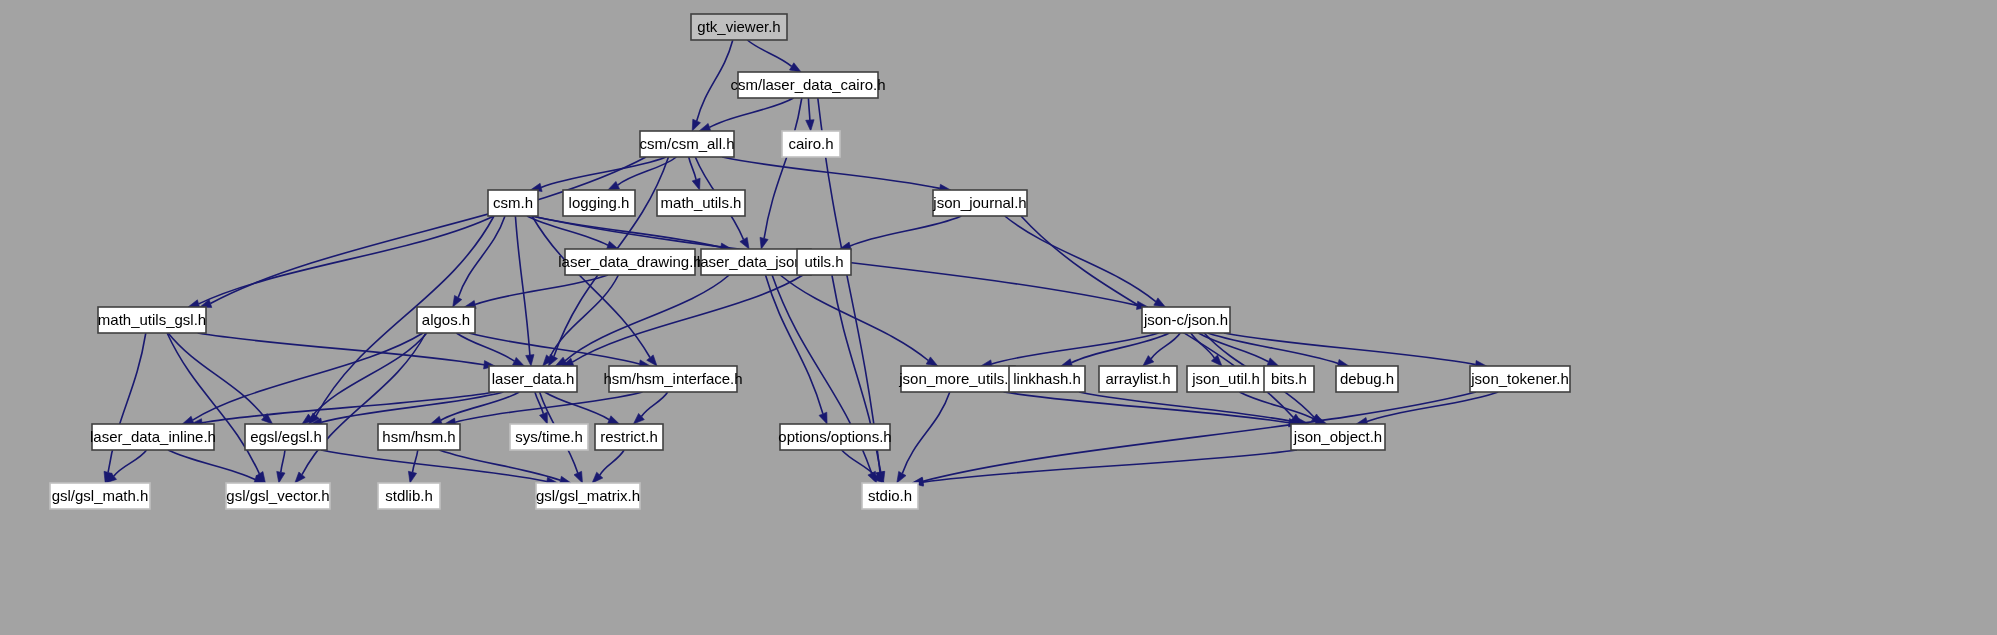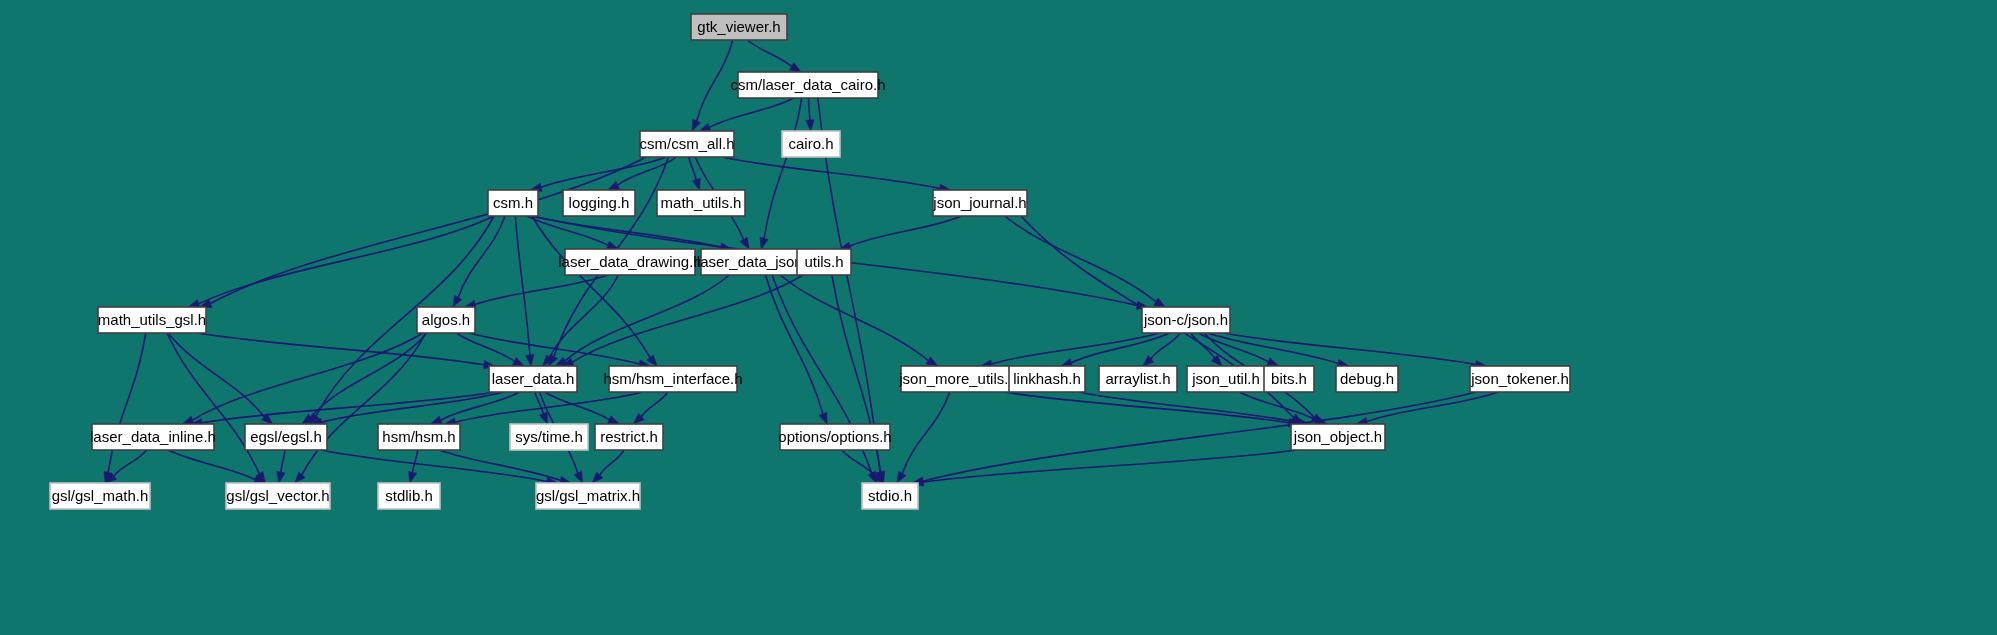--- a/index.html
+++ b/index.html
@@ -1,17 +1,17 @@
 <!DOCTYPE html>
 <html><head>
 <meta charset="utf-8">
 <style>
   html,body{margin:0;padding:0;background:#ffffff;}
   body{font-family:"Liberation Sans",sans-serif;}
-  #graph-wrap{position:relative;width:1997px;height:635px;overflow:hidden;background:#0f766e;}
+  #graph-wrap{position:relative;width:1997px;height:635px;overflow:hidden;background:#a3a3a3;}
   svg#graph{display:block;width:1997px;height:635px;}
   .edge{fill:none;stroke:#191970;stroke-width:1.6;}
   .arrow{fill:#191970;stroke:#191970;stroke-width:0.6;}
   .node rect{stroke-width:1.6;}
   .node text{font-family:"Liberation Sans",sans-serif;font-size:15px;fill:#000000;
              dominant-baseline:middle;text-anchor:middle;}
 </style>
 </head>
 <body>
 

